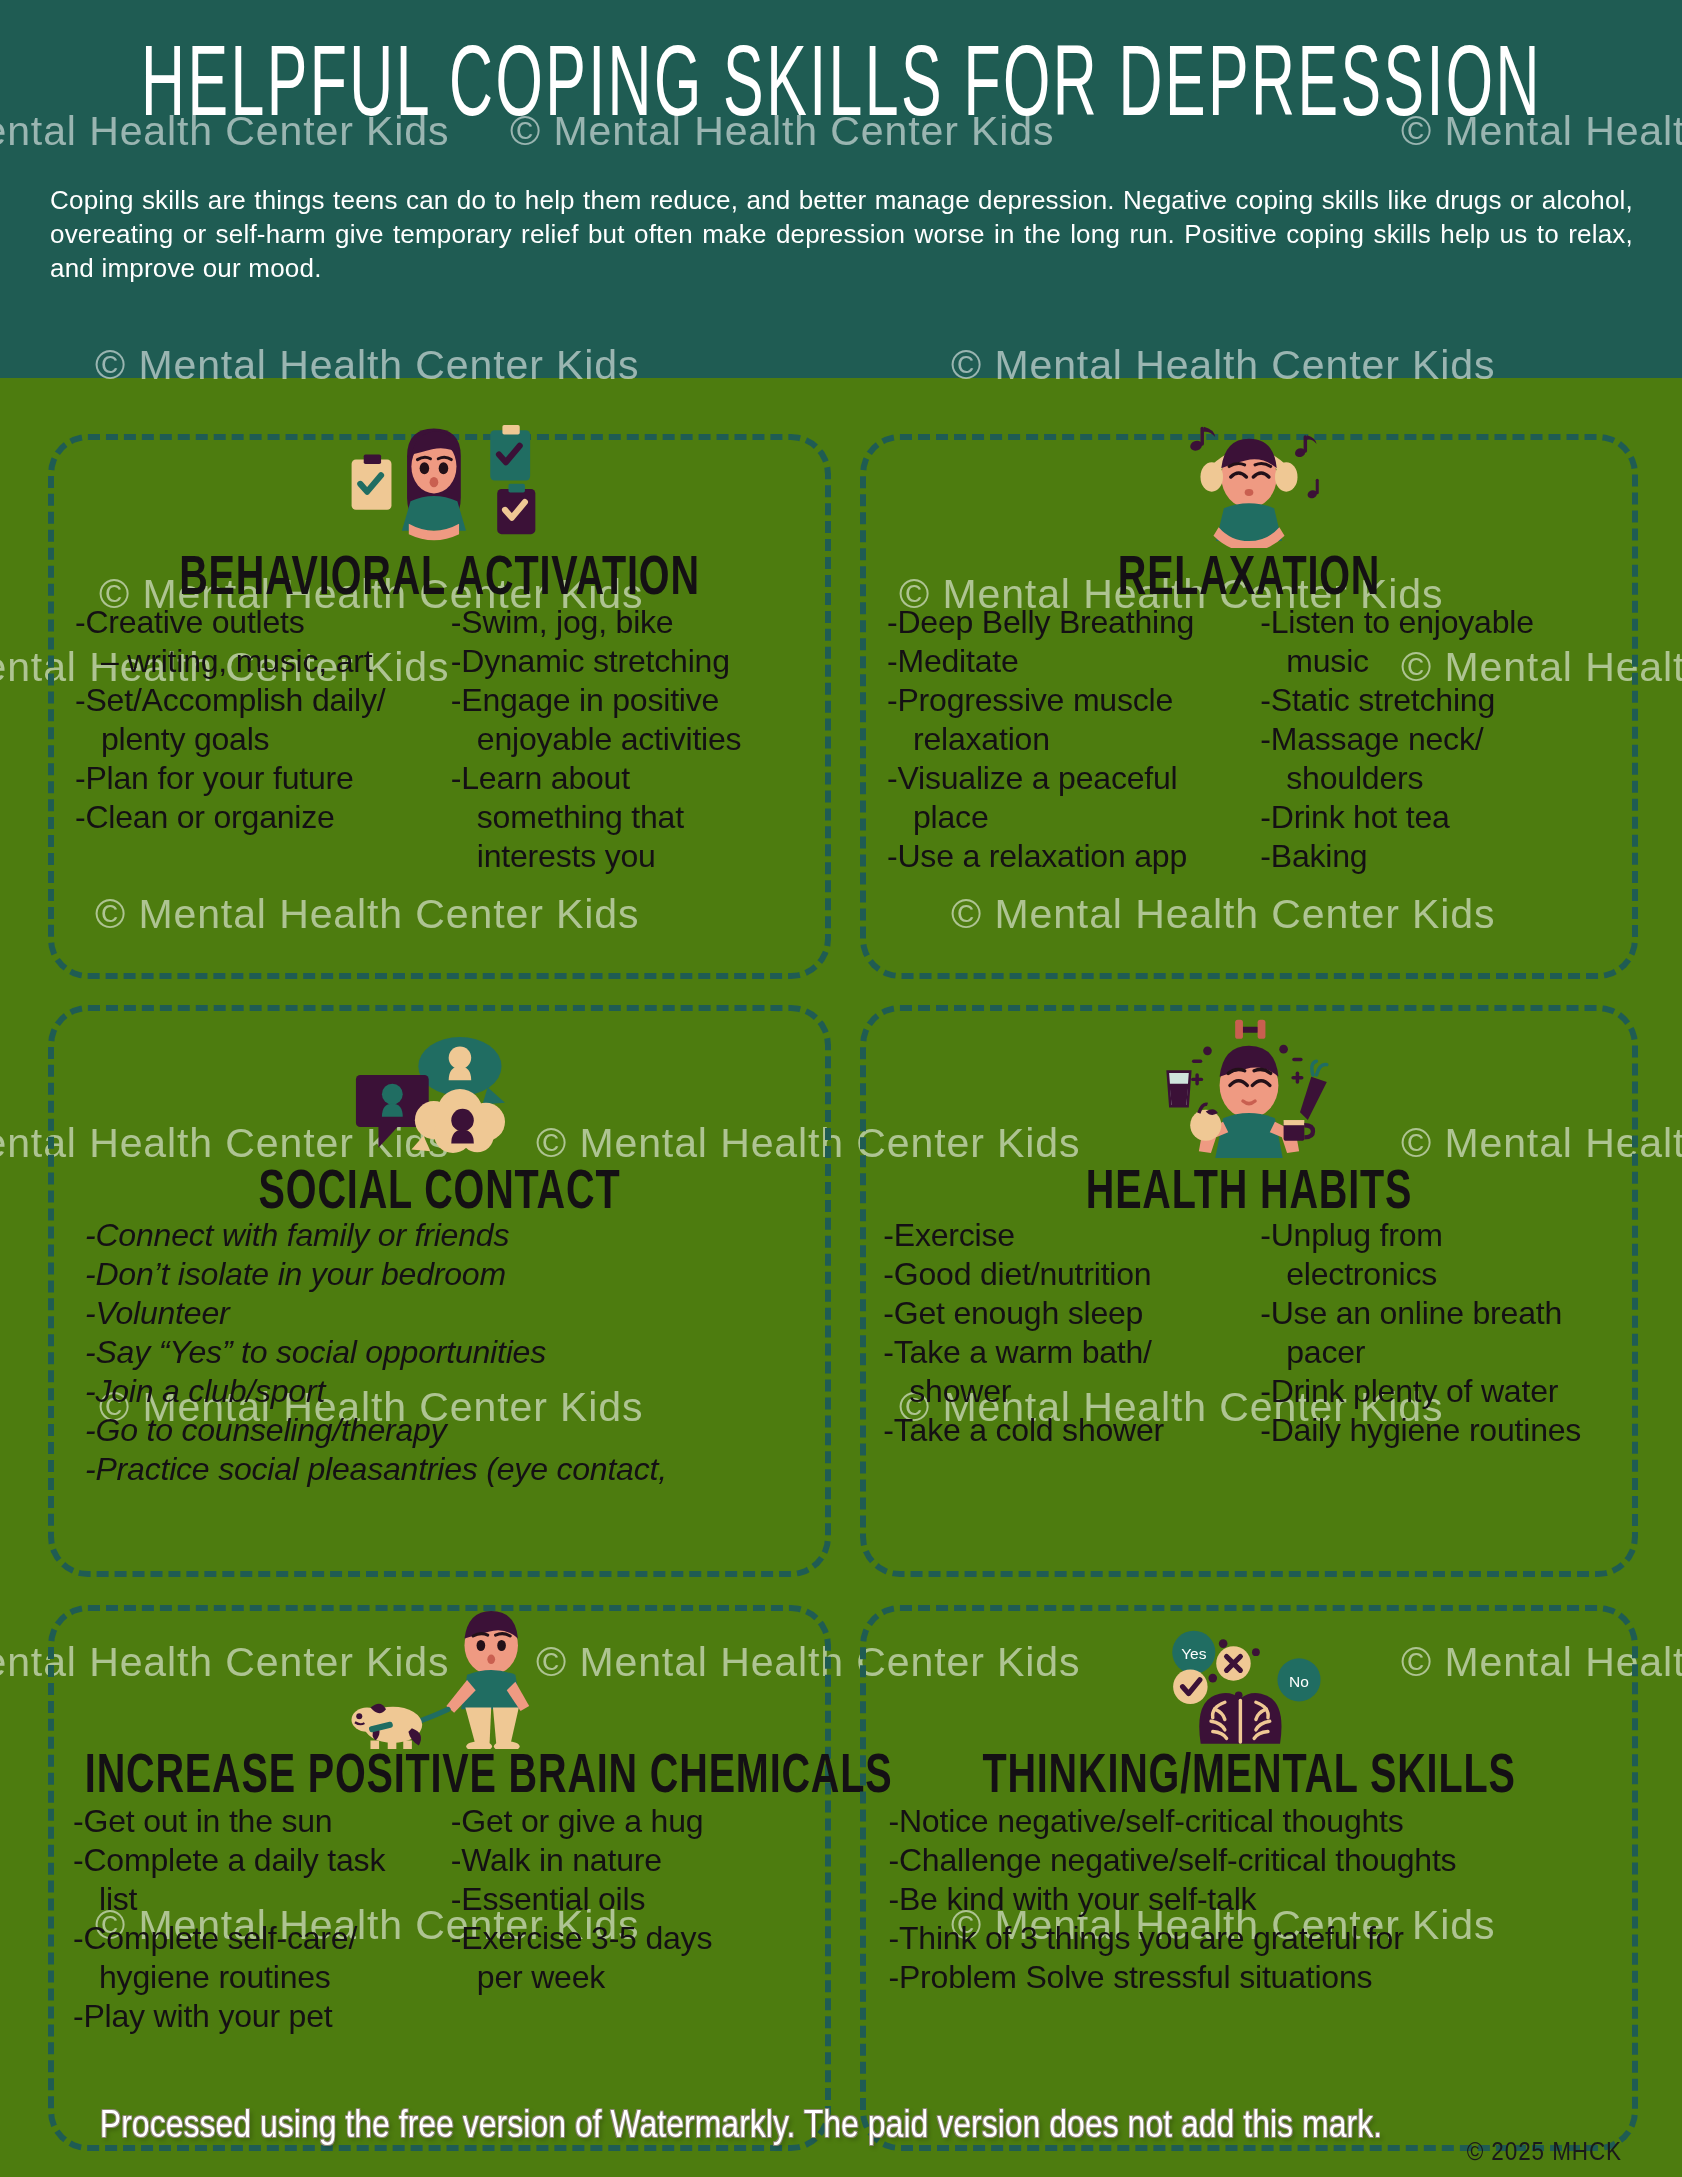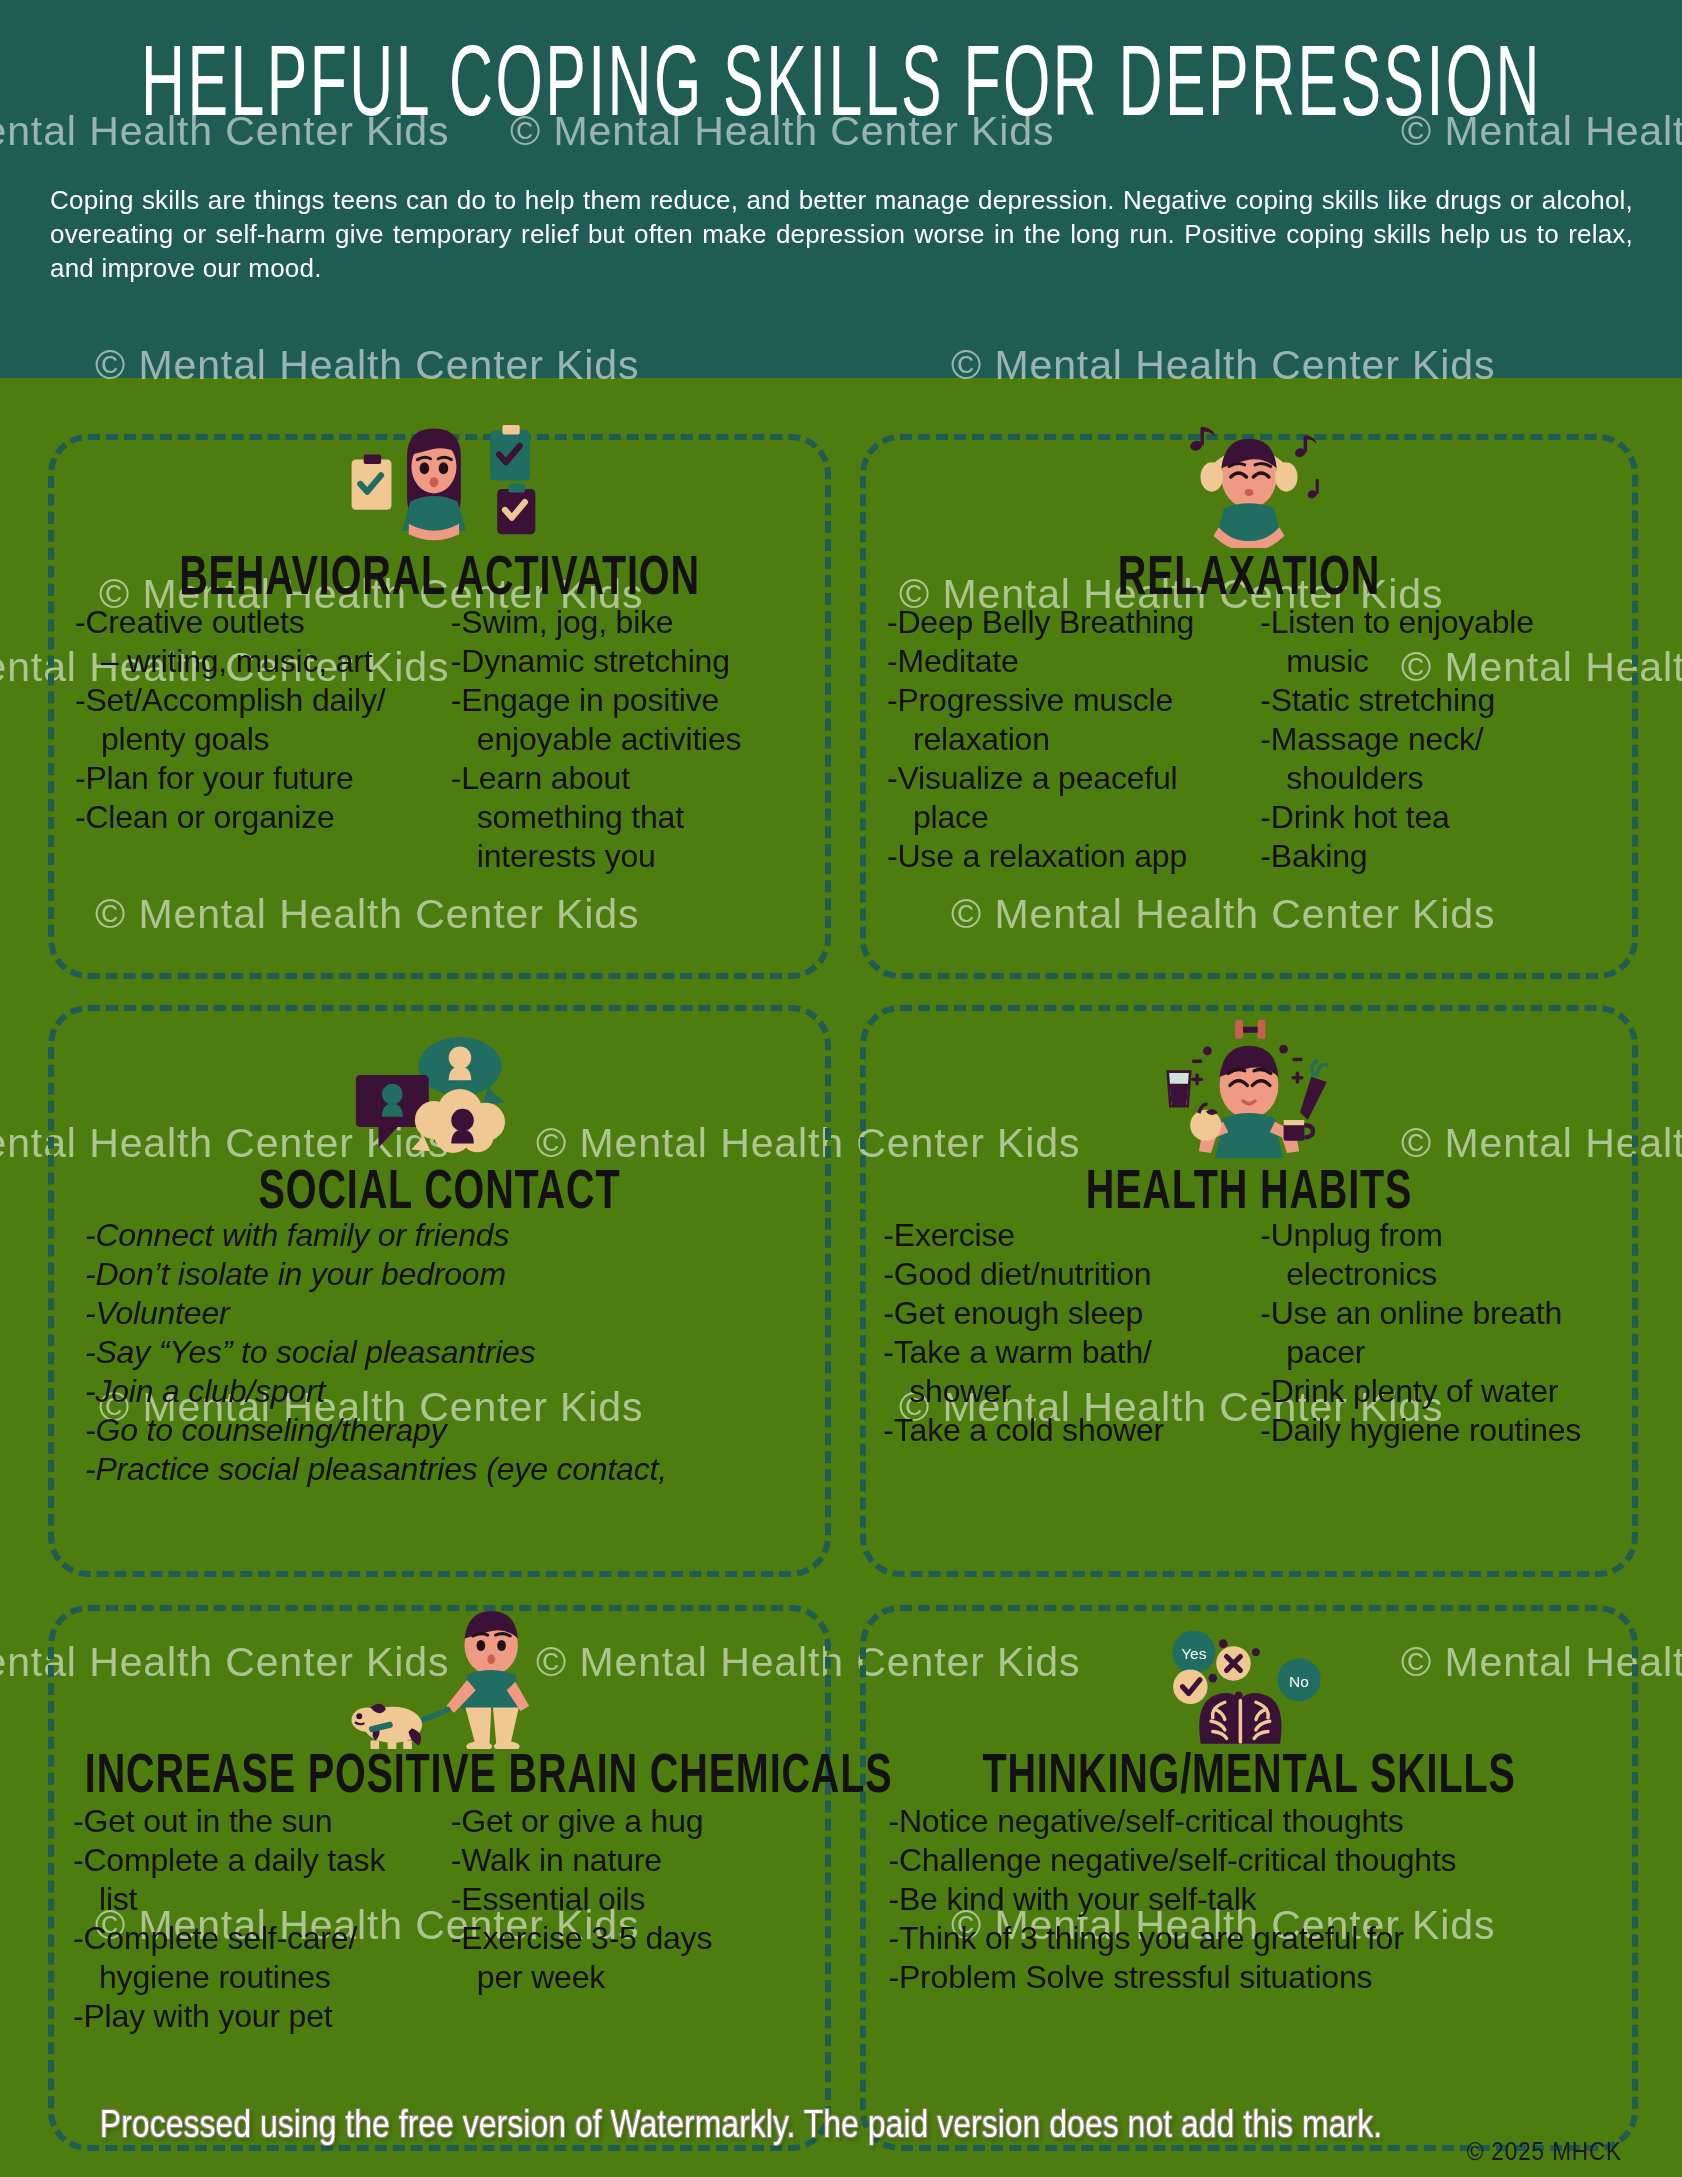--- a/index.html
+++ b/index.html
@@ -291,21 +291,21 @@
             <path d="M118 131 q0 -16 13 -16 q13 0 13 16 z" fill="#3b1137"></path>
           </svg>
         </div>
         <div class="card-title" style="top:154px;">Social Contact</div>
         <div class="cols" style="left:31px; top:206px; right:14px;font-style:italic;">
           <div class="col">
             <ul class="items">
               <li>-Connect with family or friends</li>
               <li>-Don’t isolate in your bedroom</li>
               <li>-Volunteer</li>
-              <li>-Say “Yes” to social pleasantries</li>
+              <li>-Say “Yes” to social opportunities</li>
               <li>-Join a club/sport</li>
               <li>-Go to counseling/therapy</li>
               <li>-Practice social pleasantries (eye contact,</li>
             </ul>
           </div>
         </div>
       </div>
     </div>
 
     <div class="card" style="left:860px; top:621px; width:778px; height:572px;">

